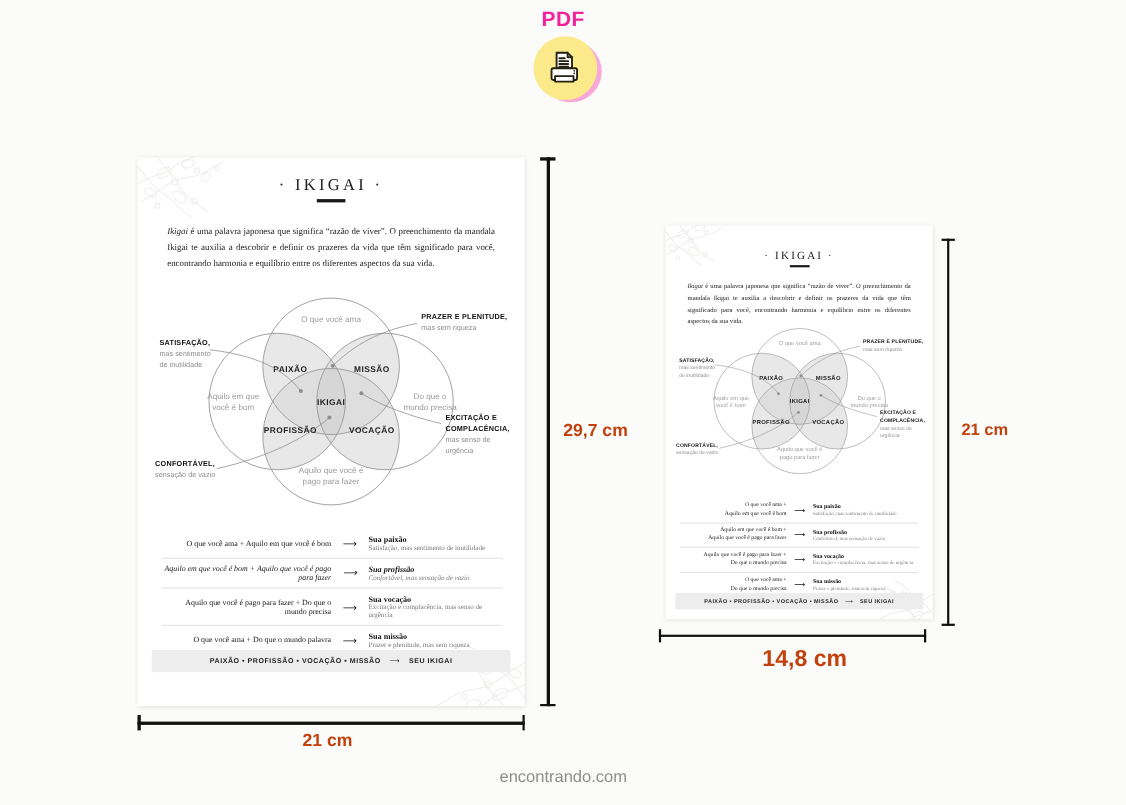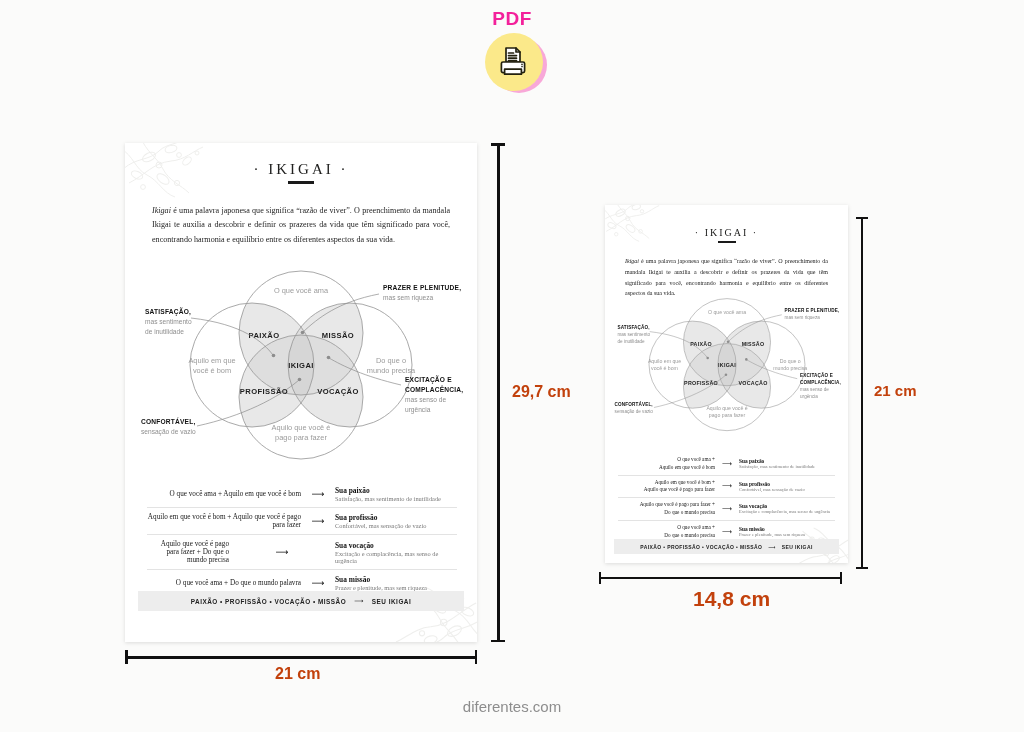--- a/index.html
+++ b/index.html
@@ -121,21 +121,21 @@
           <path d="M7.6 24.2 h16.8 v5 H7.6 Z" fill="#fff"></path>
         </g>
         <g fill="#23210f">
           <circle cx="25" cy="19.4" r=".8"></circle>
             <circle cx="25" cy="21.6" r=".8"></circle>
         </g>
       </svg>
     </div>
   </div>
 
-  <div class="site-footer">diferentes.com</div>
+  <div class="site-footer">encontrando.com</div>
 
   <div class="sheet" id="sheet-large" style="left:125px; top:143px; width:352px; height:499px;">
 
     <svg class="ornament orn-tl" width="120" height="95" viewBox="0 0 120 95">
       <g fill="none" stroke="#7a7a6a" stroke-width="1">
         <path d="M4 34 C18 22 30 26 40 16 C48 8 60 10 66 2"></path>
         <path d="M10 48 C26 40 34 28 52 26 C66 25 74 16 84 12"></path>
         <path d="M2 14 C14 20 16 34 28 40 C40 46 44 58 56 62"></path>
         <path d="M22 2 C26 16 38 22 44 34 C50 46 62 50 70 58"></path>
         <ellipse cx="30" cy="22" rx="7" ry="4" transform="rotate(-28 30 22)"></ellipse>
@@ -282,29 +282,29 @@
 
     <div class="formulas" style="left:22px; top:338px; width:310px;">
       <div class="frow" style="padding:5px 0;">
         <div class="fleft" style="flex:1; font-size:7.2px;">O que você ama + Aquilo em que você é bom</div>
         <div class="farrow" style="width:34px; font-size:9px;">⟶</div>
         <div class="fright" style="flex:0 0 122px;">
           <b style="font-size:7.4px;">Sua paixão</b>
           <span style="font-size:6.4px;">Satisfação, mas sentimento de inutilidade</span>
         </div>
       </div>
-      <div class="frow" style="padding:5px 0;">
+      <div class="frow" style="padding:5px 0;font-style:italic;">
         <div class="fleft" style="flex:1; font-size:7.2px;">Aquilo em que você é bom + Aquilo que você é pago para fazer</div>
         <div class="farrow" style="width:34px; font-size:9px;">⟶</div>
         <div class="fright" style="flex:0 0 122px;">
           <b style="font-size:7.4px;">Sua profissão</b>
           <span style="font-size:6.4px;">Confortável, mas sensação de vazio</span>
         </div>
       </div>
-      <div class="frow" style="padding:5px 0;gap:36px;">
+      <div class="frow" style="padding:5px 0;">
         <div class="fleft" style="flex:1; font-size:7.2px;">Aquilo que você é pago para fazer + Do que o mundo precisa</div>
         <div class="farrow" style="width:34px; font-size:9px;">⟶</div>
         <div class="fright" style="flex:0 0 122px;">
           <b style="font-size:7.4px;">Sua vocação</b>
           <span style="font-size:6.4px;">Excitação e complacência, mas senso de urgência</span>
         </div>
       </div>
       <div class="frow" style="padding:5px 0;">
         <div class="fleft" style="flex:1; font-size:7.2px;">O que você ama + Do que o mundo palavra</div>
         <div class="farrow" style="width:34px; font-size:9px;">⟶</div>

